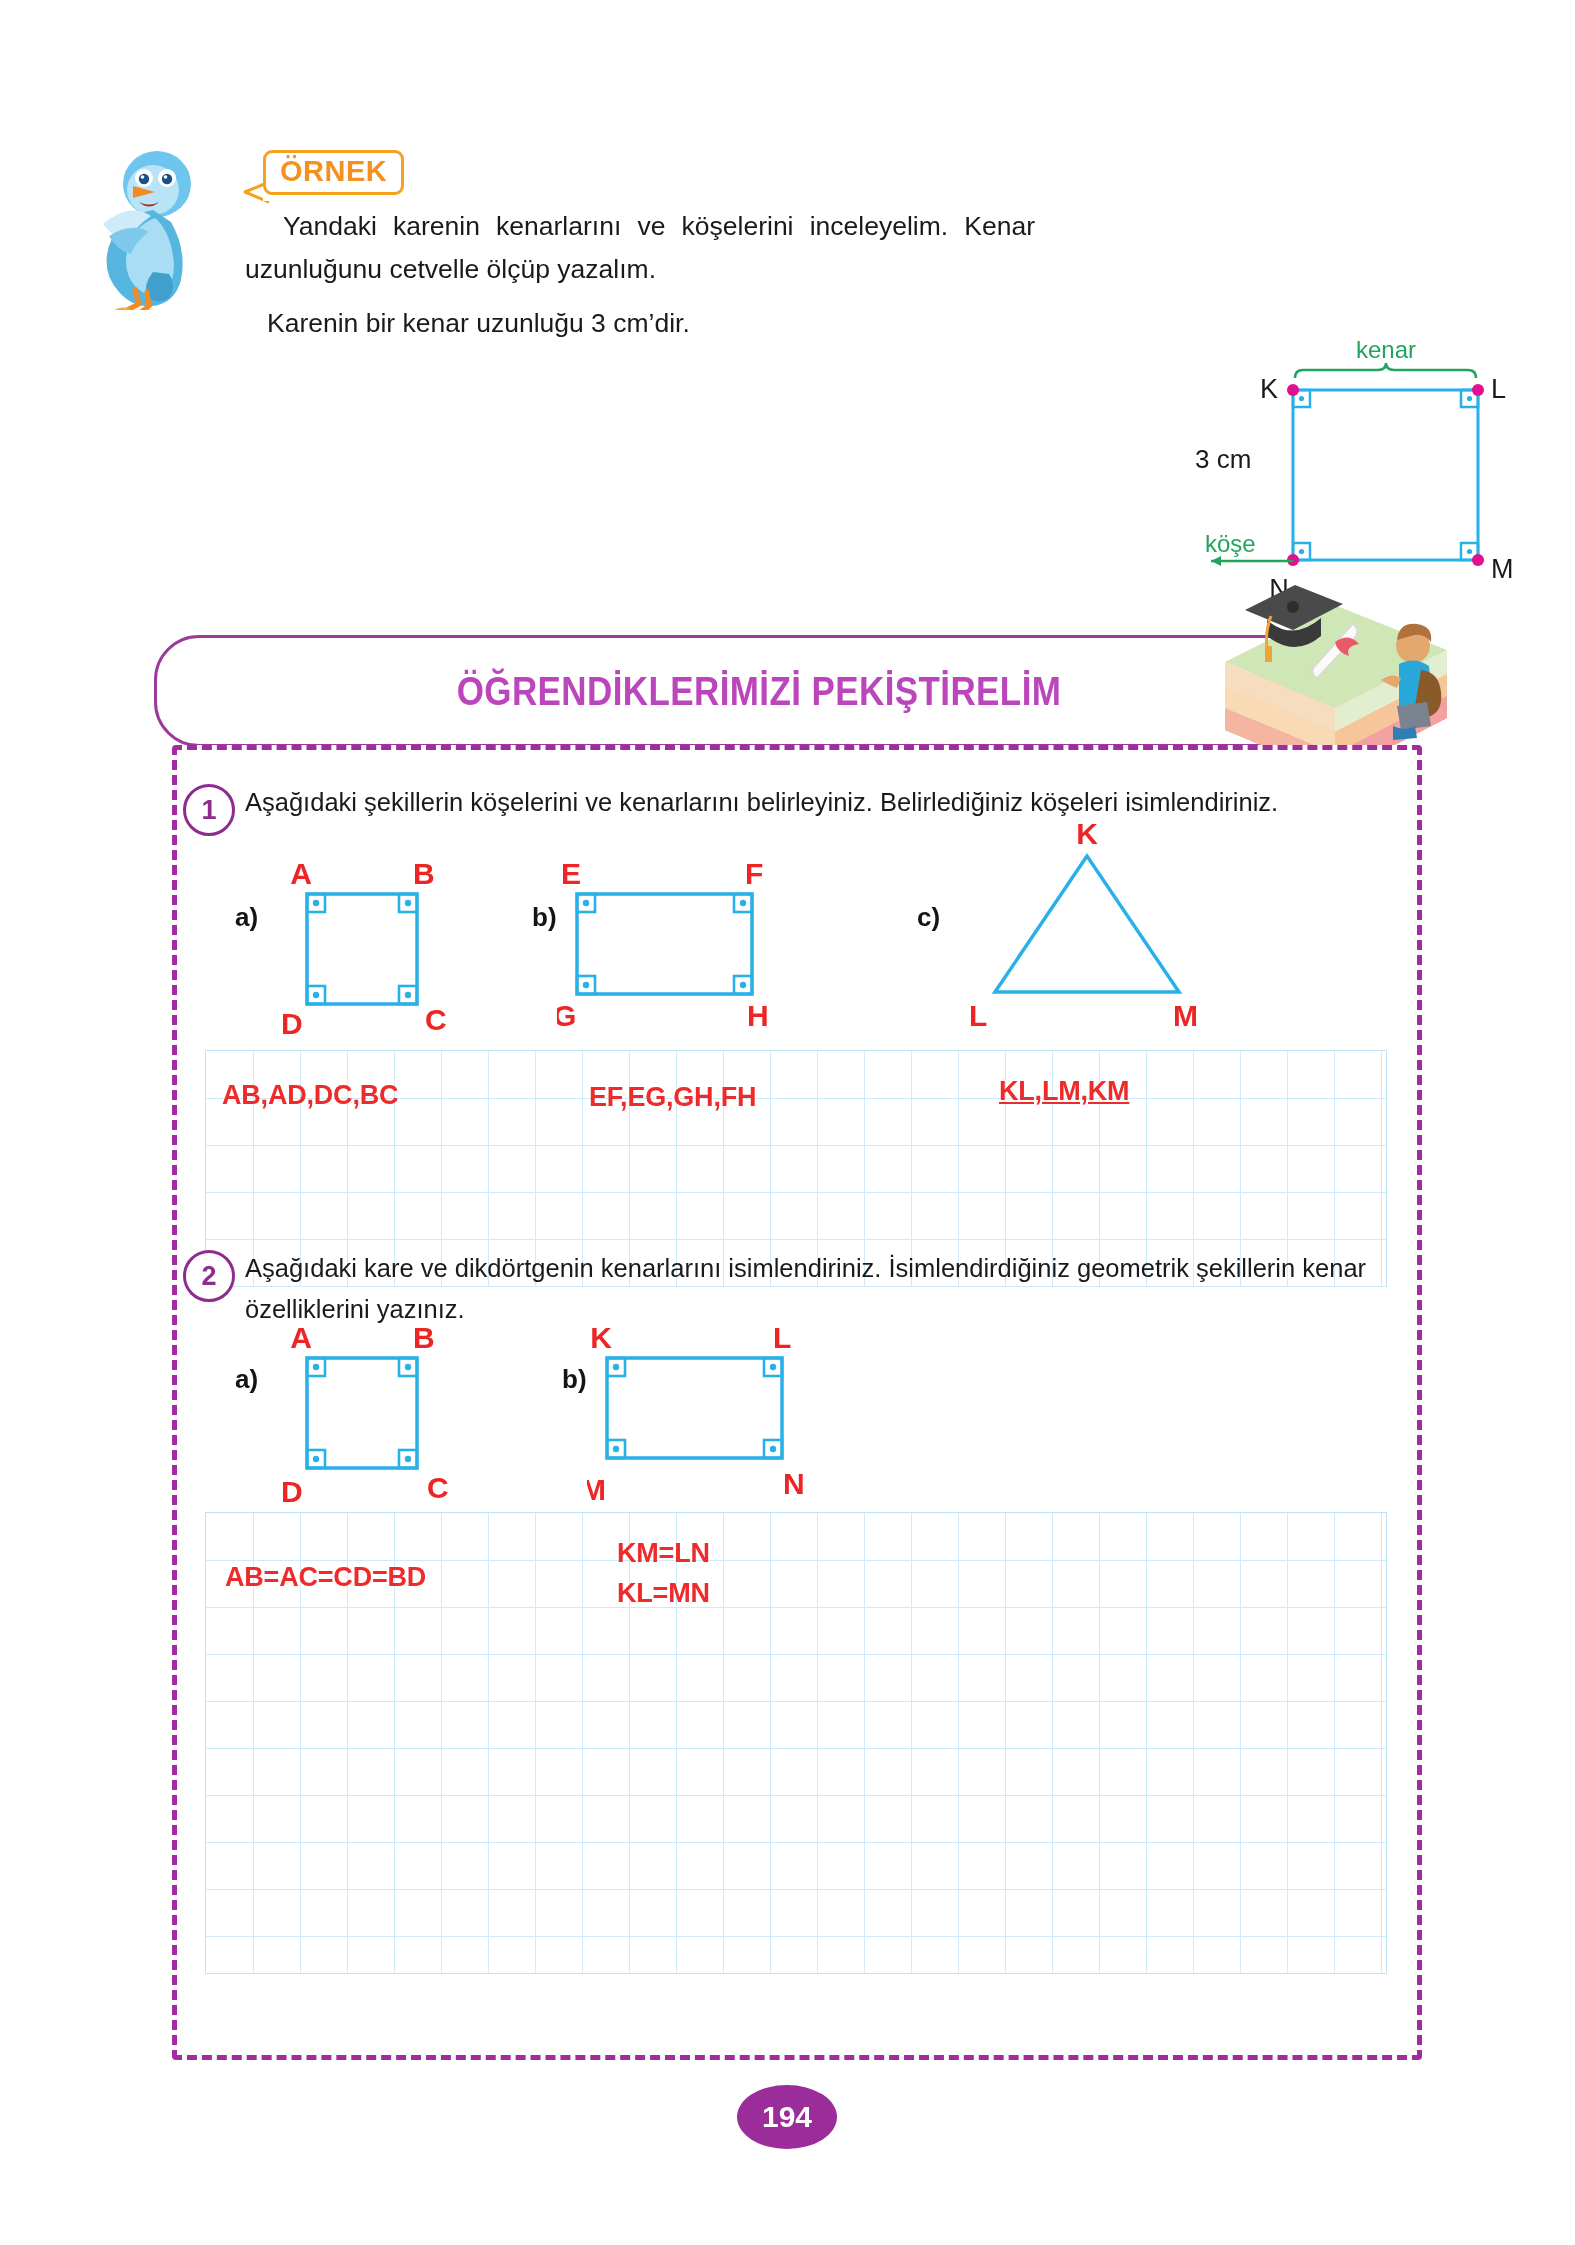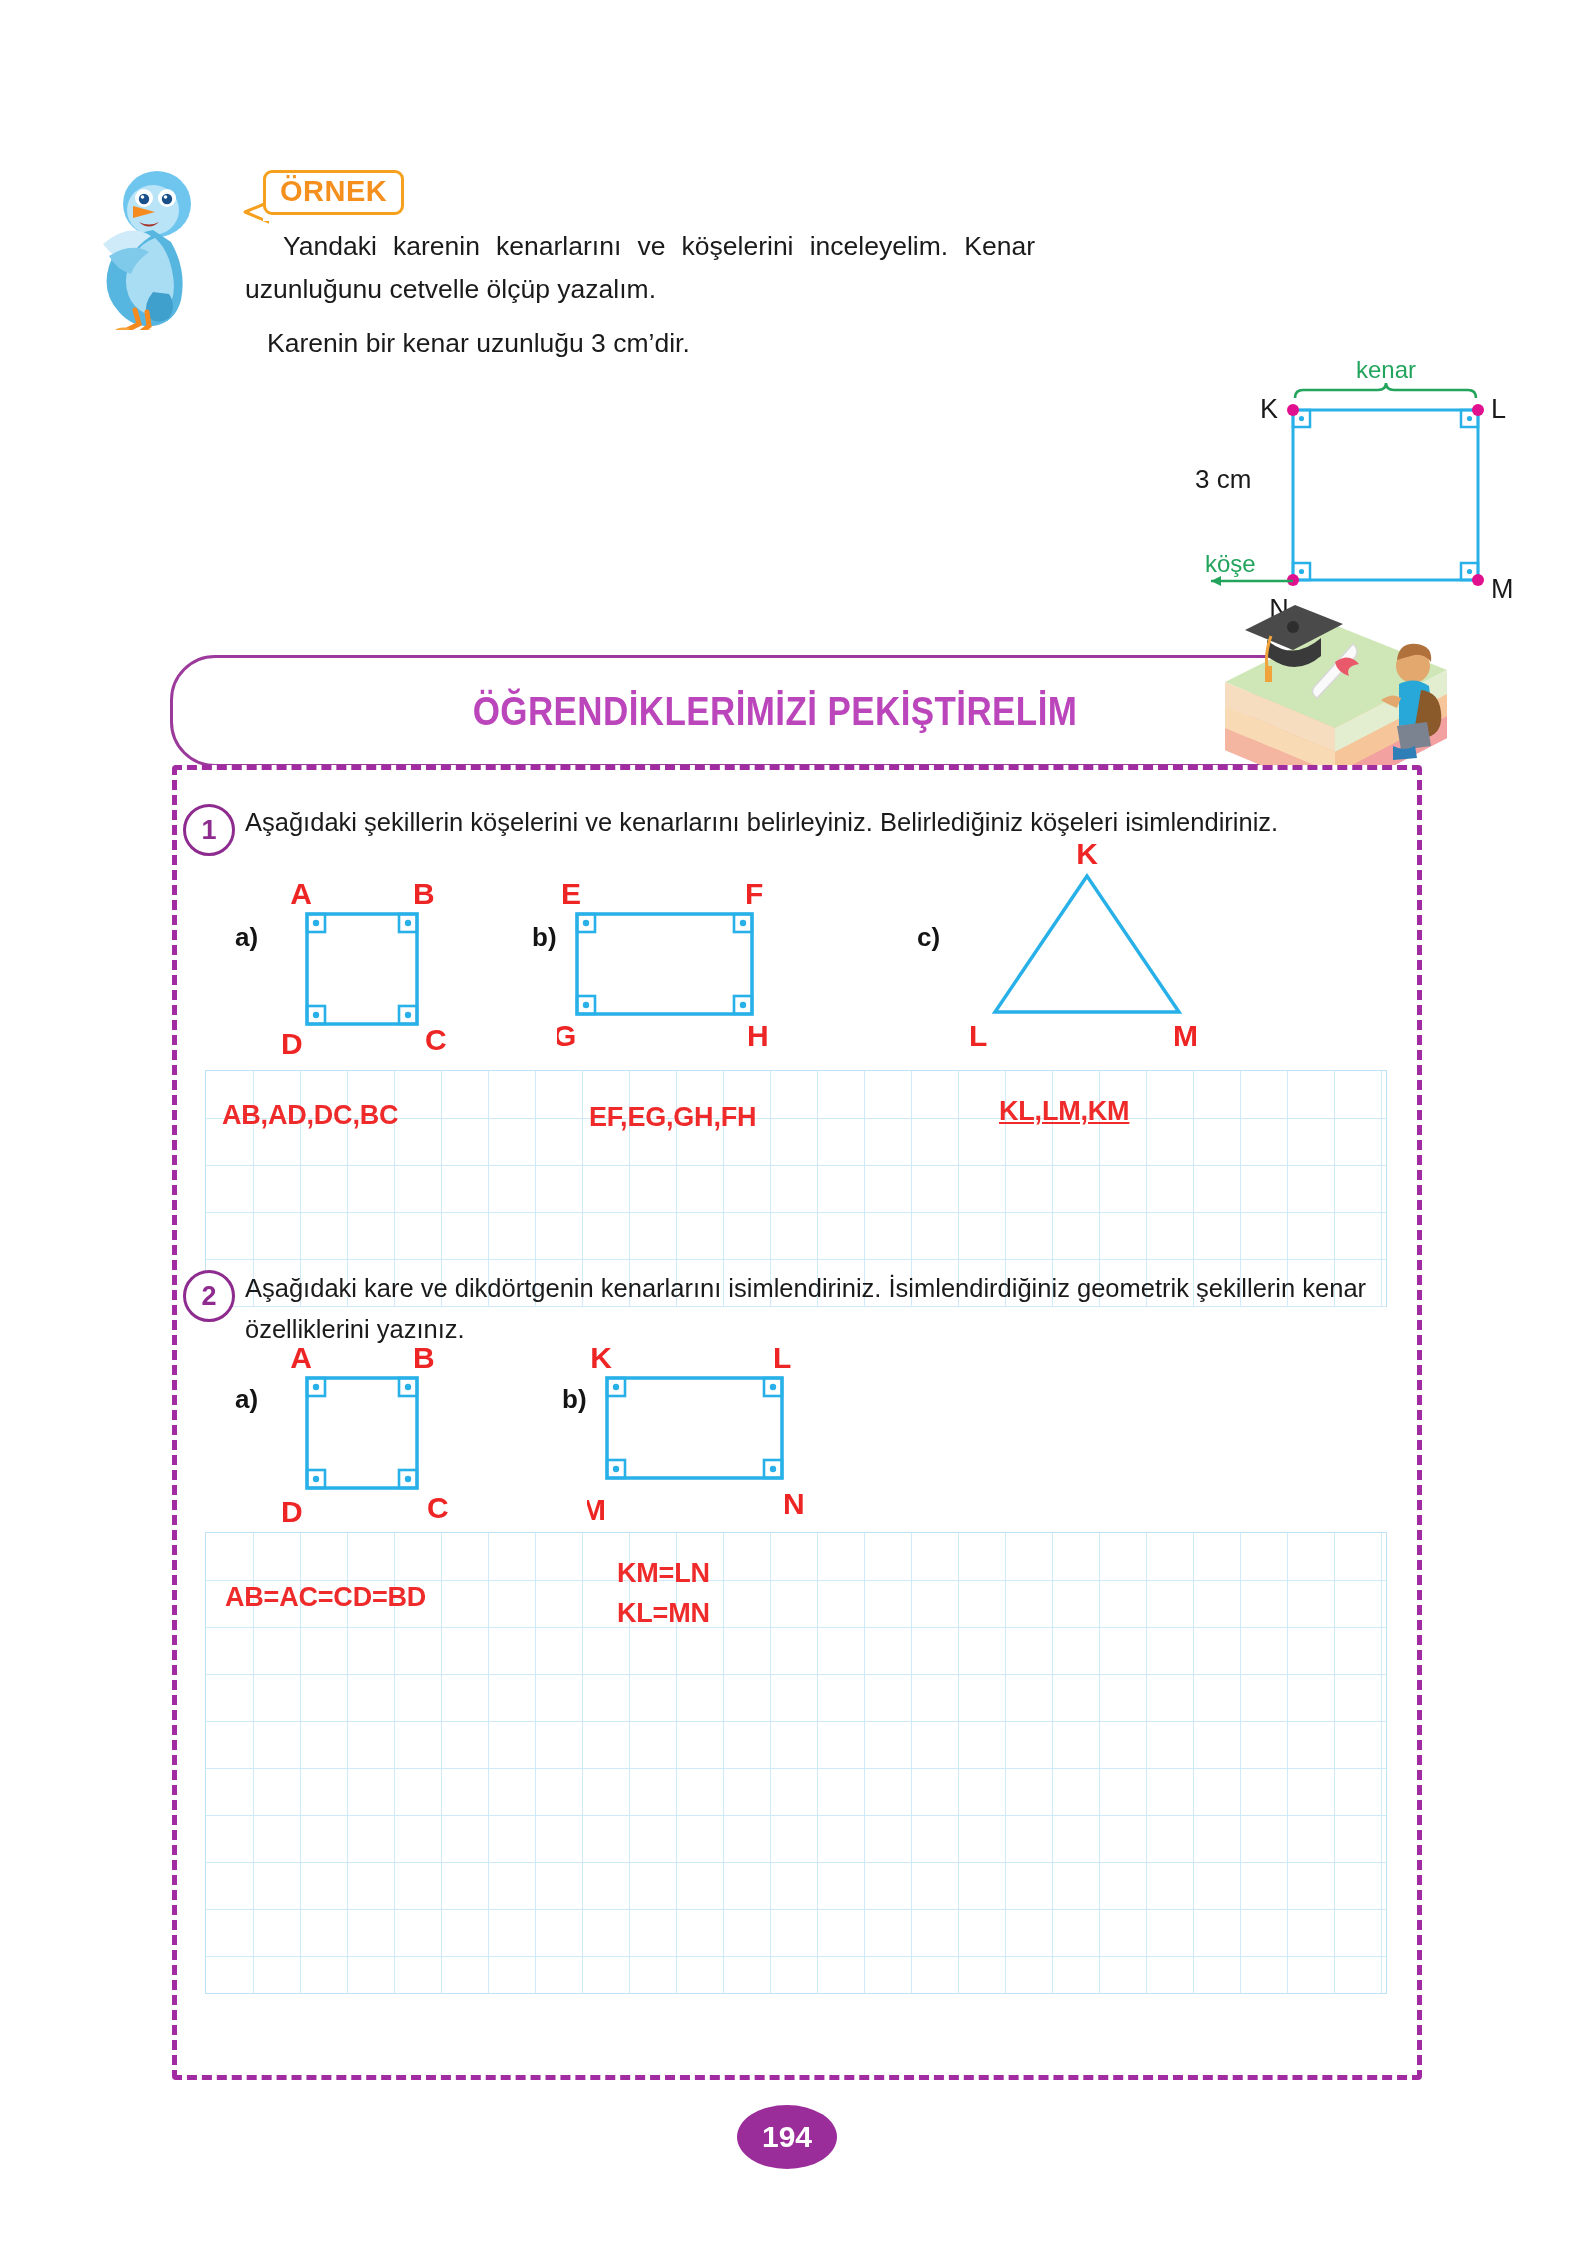--- a/index.html
+++ b/index.html
@@ -1,21 +1,21 @@
 <!DOCTYPE html>
 <html><head>
 <meta charset="utf-8">
 <style>
   html,body{margin:0;padding:0;}
   body{
     width:1575px;height:2245px;background:#ffffff;
     font-family:"Liberation Sans","DejaVu Sans",sans-serif;
     color:#1a1a1a;position:relative;overflow:hidden;
   }
-  .page{position:absolute;inset:0;margin-top:20px;}
+  .page{position:absolute;inset:0;}
 
   
   #example-block{position:absolute;left:95px;top:180px;width:1400px;}
   #bird-mascot{position:absolute;left:0px;top:-40px;width:120px;height:170px;}
   #ornek-badge{
     position:absolute;left:168px;top:-30px;
     border:3px solid #f5a01e;border-radius:9px;background:#fff;
     padding:2px 14px 4px 14px;color:#f5901e;font-weight:bold;font-size:29px;
     letter-spacing:.5px;line-height:1.15;
   }
@@ -23,21 +23,21 @@
 
   #example-text{position:absolute;left:150px;top:25px;width:790px;font-size:26.5px;line-height:1.62;}
   #example-text .p1{text-align:justify;text-indent:38px;margin:0 0 6px 0;}
   #example-text .ln{margin:11px 0 0 0;padding-left:22px;}
   #example-text b{font-weight:bold;}
 
   
   #square-figure{position:absolute;left:1090px;top:160px;width:380px;height:300px;}
 
   
-  #banner-wrap{position:absolute;left:170px;top:635px;width:1210px;height:112px;}
+  #banner-wrap{position:absolute;left:154px;top:635px;width:1210px;height:112px;}
   #banner{
     position:absolute;inset:0;border:3px solid #9b3a9b;border-radius:45px;background:#fff;
     display:flex;align-items:center;justify-content:center;
   }
   #banner-title{
     color:#bb46bb;font-weight:bold;font-size:35px;letter-spacing:.4px;
     transform:scaleY(1.18);
   }
   #decor-books{position:absolute;left:1185px;top:550px;width:270px;height:230px;}
 

